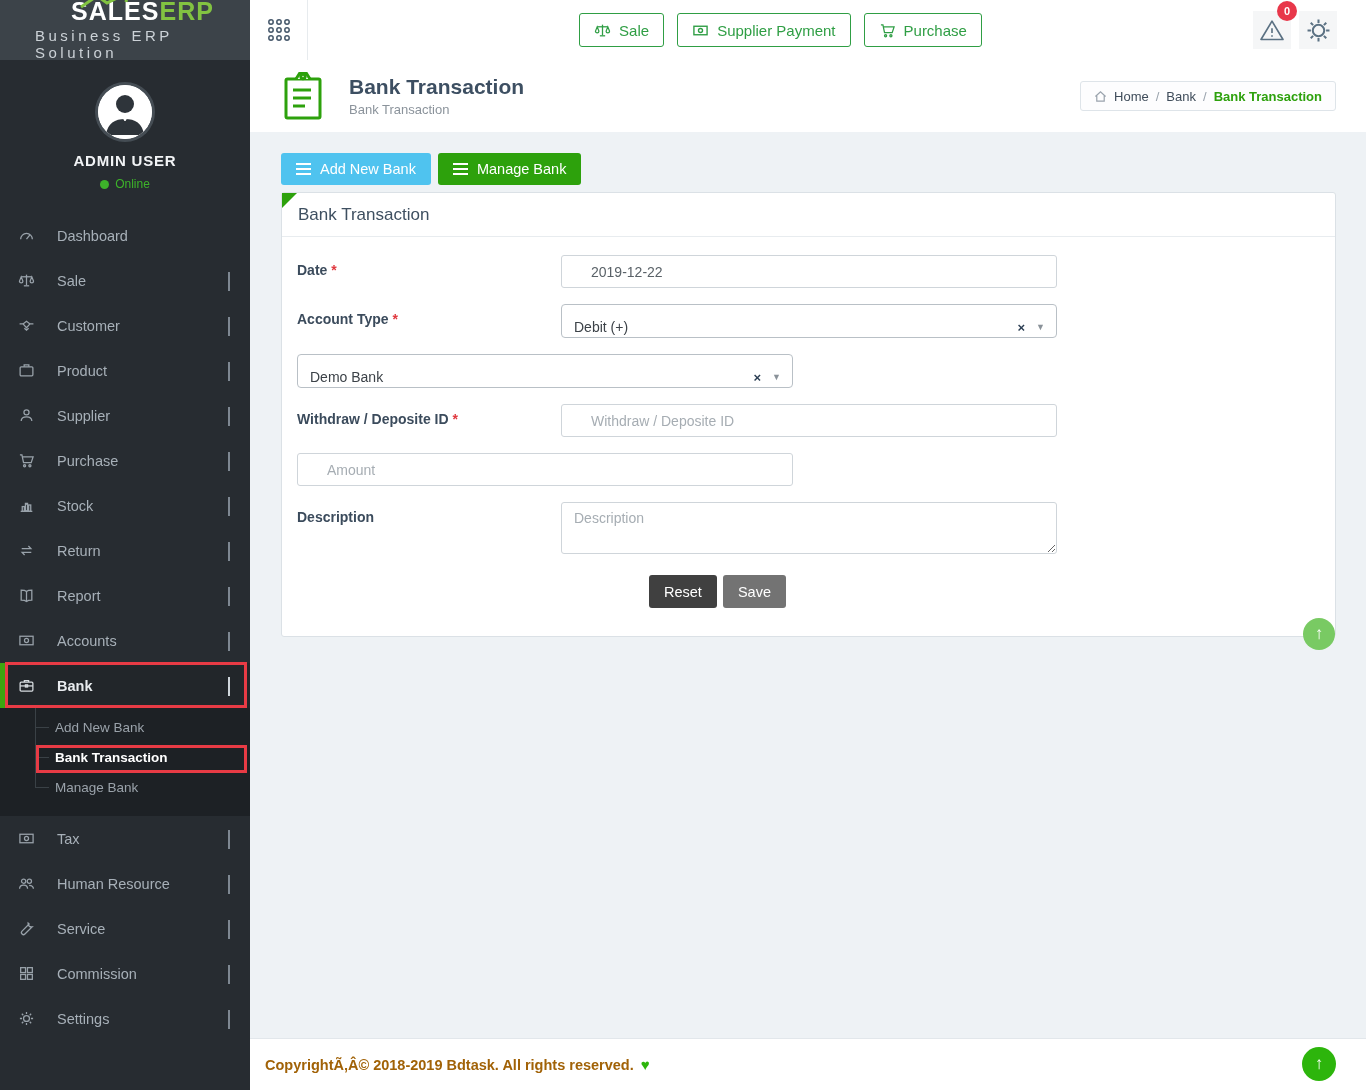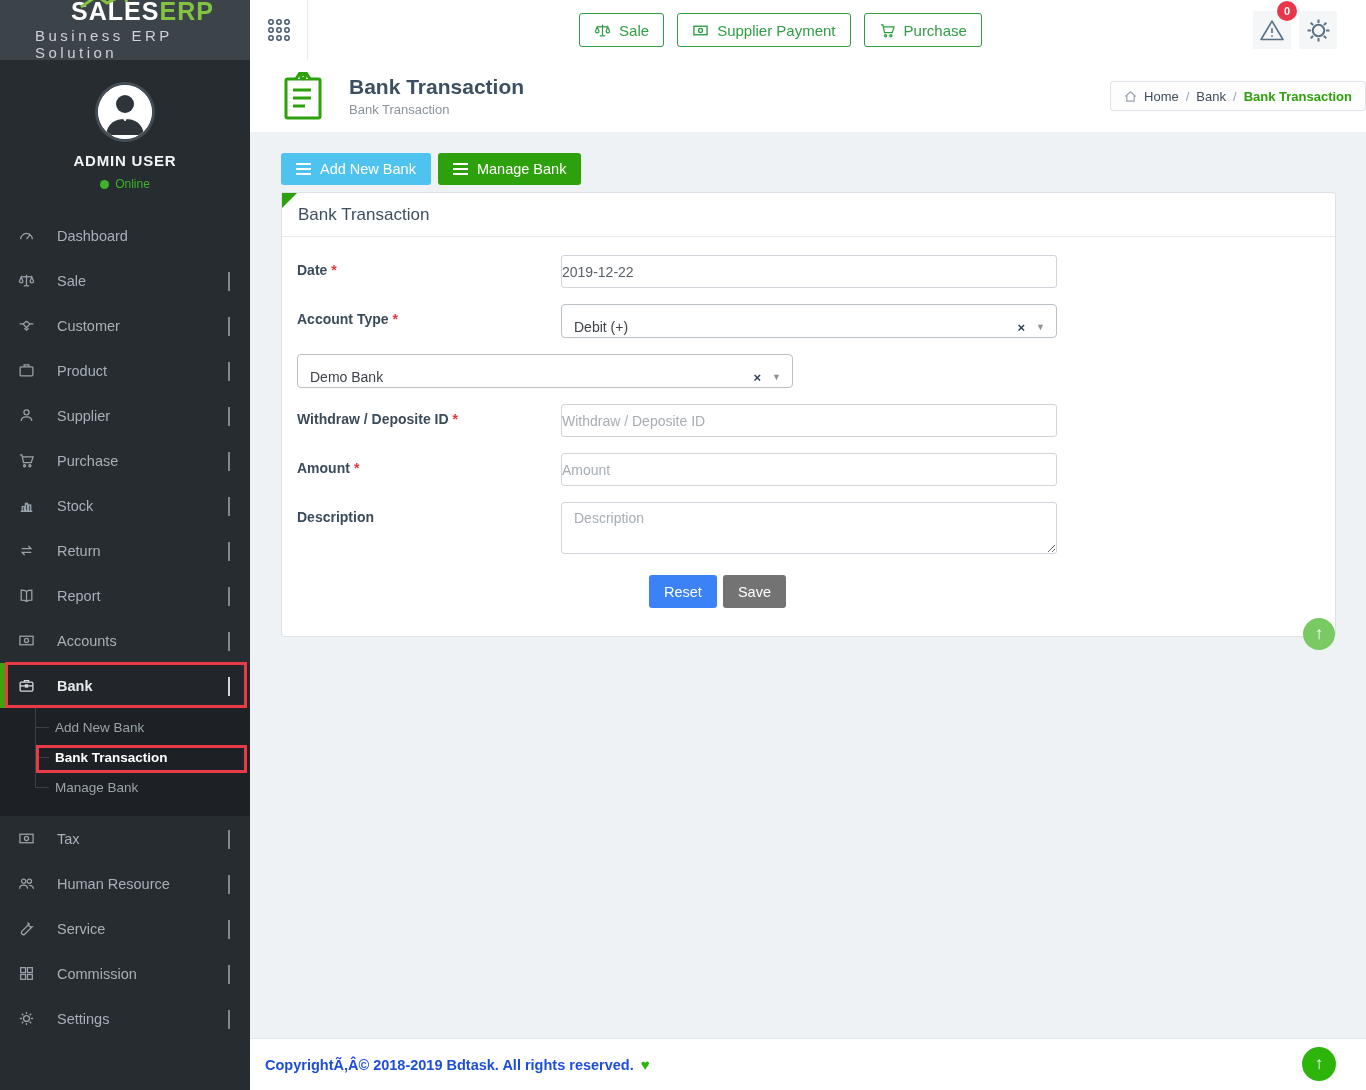--- a/index.html
+++ b/index.html
@@ -55,21 +55,21 @@
   .qbtn { height:34px; border:1px solid #2f9e44; color:#2f9e44; background:#fff; border-radius:3px; display:flex; align-items:center; gap:8px; padding:0 14px; font-size:15px; cursor:pointer; }
   .right-icons { display:flex; gap:8px; margin-right:29px; position:relative; }
   .icon-box { width:38px; height:38px; background:#f5f6f7; display:flex; align-items:center; justify-content:center; cursor:pointer; color:#5b7183; }
   .badge { position:absolute; left:24px; top:-10px; width:20px; height:20px; border-radius:50%; background:#e8374a; color:#fff; font-size:11px; font-weight:700; display:flex; align-items:center; justify-content:center; z-index:4; }
 
   
   .page-header { position:absolute; left:250px; top:60px; width:1116px; height:72px; background:#fff; display:flex; align-items:center; padding-left:33px; }
   .ph-titles { margin-left:26px; }
   .ph-title { font-size:21px; font-weight:600; color:#3d4f62; }
   .ph-subtitle { font-size:13px; color:#8b939b; margin-top:3px; }
-  .breadcrumb { margin-left:auto; height:30px; border:1px solid #dee4e9; border-radius:3px; background:#fdfdfe; display:flex; align-items:center; gap:7px; padding:0 13px; font-size:13px; }
+  .breadcrumb { margin-left:auto; margin-right:30px; height:30px; border:1px solid #dee4e9; border-radius:3px; background:#fdfdfe; display:flex; align-items:center; gap:7px; padding:0 13px; font-size:13px; }
   .bc-link { color:#3f4c5a; cursor:pointer; }
   .bc-sep { color:#9aa3ad; }
   .bc-active { color:#2da10c; font-weight:700; }
   .bc-home-icon { color:#9aa3ad; }
 
   
   .content { position:absolute; left:250px; top:132px; width:1116px; height:906px; background:#eef2f5; }
   .toolbar { padding:21px 30px 0 31px; display:flex; gap:7px; }
   .tbtn { height:32px; border:none; border-radius:3px; color:#fff; font-size:14.5px; display:flex; align-items:center; gap:9px; padding:0 15px; cursor:pointer; font-family:inherit; }
   .tbtn.blue { background:#4fc3ef; }
@@ -77,39 +77,39 @@
   .burger { width:15px; height:2px; background:#fff; box-shadow:0 -5px 0 #fff, 0 5px 0 #fff; }
 
   .panel { margin:7px 30px 0 31px; background:#fff; border:1px solid #dbe1e6; border-radius:3px; position:relative; min-height:438px; padding-bottom:28px; }
   .corner { position:absolute; left:0; top:0; width:0; height:0; border-top:15px solid #2da10c; border-right:15px solid transparent; }
   .panel-header { height:44px; display:flex; align-items:center; padding-left:16px; border-bottom:1px solid #e8ecef; font-size:17px; color:#3e4f60; }
   .panel-body { padding-top:18px; }
   .frow { display:flex; align-items:flex-start; padding-left:15px; margin-bottom:16px; }
   .flabel { width:264px; padding-top:7px; font-size:14px; font-weight:700; color:#3b4b5c; }
   .req { color:#e0393f; margin-left:4px; }
   .fcontrol { width:496px; }
-  .txt { width:100%; height:33px; border:1px solid #cfd5da; border-radius:3px; padding:0 0; font-size:14px; color:#5a6268; font-family:inherit; background:#fff; }
+  .txt { width:100%; height:33px; border:1px solid #cfd5da; border-radius:3px; padding:0 29px; font-size:14px; color:#5a6268; font-family:inherit; background:#fff; }
   .txt::placeholder, .tarea::placeholder { color:#a6adb3; }
   .select { height:34px; border:1px solid #b9c0c6; border-radius:4px; display:flex; align-items:center; padding:12px 11px 0 12px; font-size:14px; color:#3c4248; cursor:pointer; background:#fff; }
   .sel-text { flex:1; }
   .clear-x { color:#2b3e53; font-weight:700; font-size:13px; margin-right:11px; cursor:pointer; }
   .caret { color:#8a9299; font-size:9px; cursor:pointer; }
   .tarea { width:100%; height:52px; border:1px solid #cfd5da; border-radius:3px; padding:7px 12px; font-size:14px; color:#5a6268; font-family:inherit; resize:both; }
   .btn-row { margin-left:367px; margin-top:17px; display:flex; gap:6px; }
   .abtn { height:33px; border:none; border-radius:3px; color:#fff; font-size:14.5px; padding:0 15px; cursor:pointer; font-family:inherit; }
-  .abtn.red { background:#3b82f6; }
+  .abtn.red { background:#404040; }
   .abtn.green { background:#737373; }
 
   .scrolltop { position:absolute; width:32px; height:32px; border-radius:50%; display:flex; align-items:center; justify-content:center; color:#fff; font-size:17px; cursor:pointer; }
   .st1 { left:1053px; top:486px; background:#79ca63; }
   .st2 { left:1052px; top:8px; width:34px; height:34px; background:#2db50c; }
 
   
   .footer { position:absolute; left:250px; top:1038px; width:1116px; height:52px; background:#fff; border-top:1px solid #e2e7eb; display:flex; align-items:center; padding-left:15px; }
-  .footer-text { font-size:14.5px; font-weight:700; color:#1d4ed8; }
+  .footer-text { font-size:14.5px; font-weight:700; color:#a16207; }
   .heart { color:#2db50c; font-size:15px; margin-left:7px; }
 </style>
 </head>
 <body>
 
 <div class="sidebar">
   <div class="logo-block">
     <div class="brand">
       <svg width="62" height="18" viewBox="0 0 62 18">
         <polyline points="2,16 18,5 28,12 48,2" fill="none" stroke="#82c341" stroke-width="3"></polyline>
@@ -451,21 +451,20 @@
           </div>
         </div>
       </div>
 
       <div class="frow">
         <div class="flabel"><span>Withdraw / Deposite ID</span><span class="req">*</span></div>
         <div class="fcontrol"><input class="txt" type="text" placeholder="Withdraw / Deposite ID" style=""></div>
       </div>
 
       <div class="frow">
-        <div class="flabel"><span>Amount</span><span class="req">*</span></div>
         <div class="fcontrol"><input class="txt" type="text" placeholder="Amount" style=""></div>
       </div>
 
       <div class="frow">
         <div class="flabel"><span>Description</span></div>
         <div class="fcontrol"><textarea class="tarea" placeholder="Description" style=""></textarea></div>
       </div>
 
       <div class="btn-row">
         <button class="abtn red">Reset</button>

